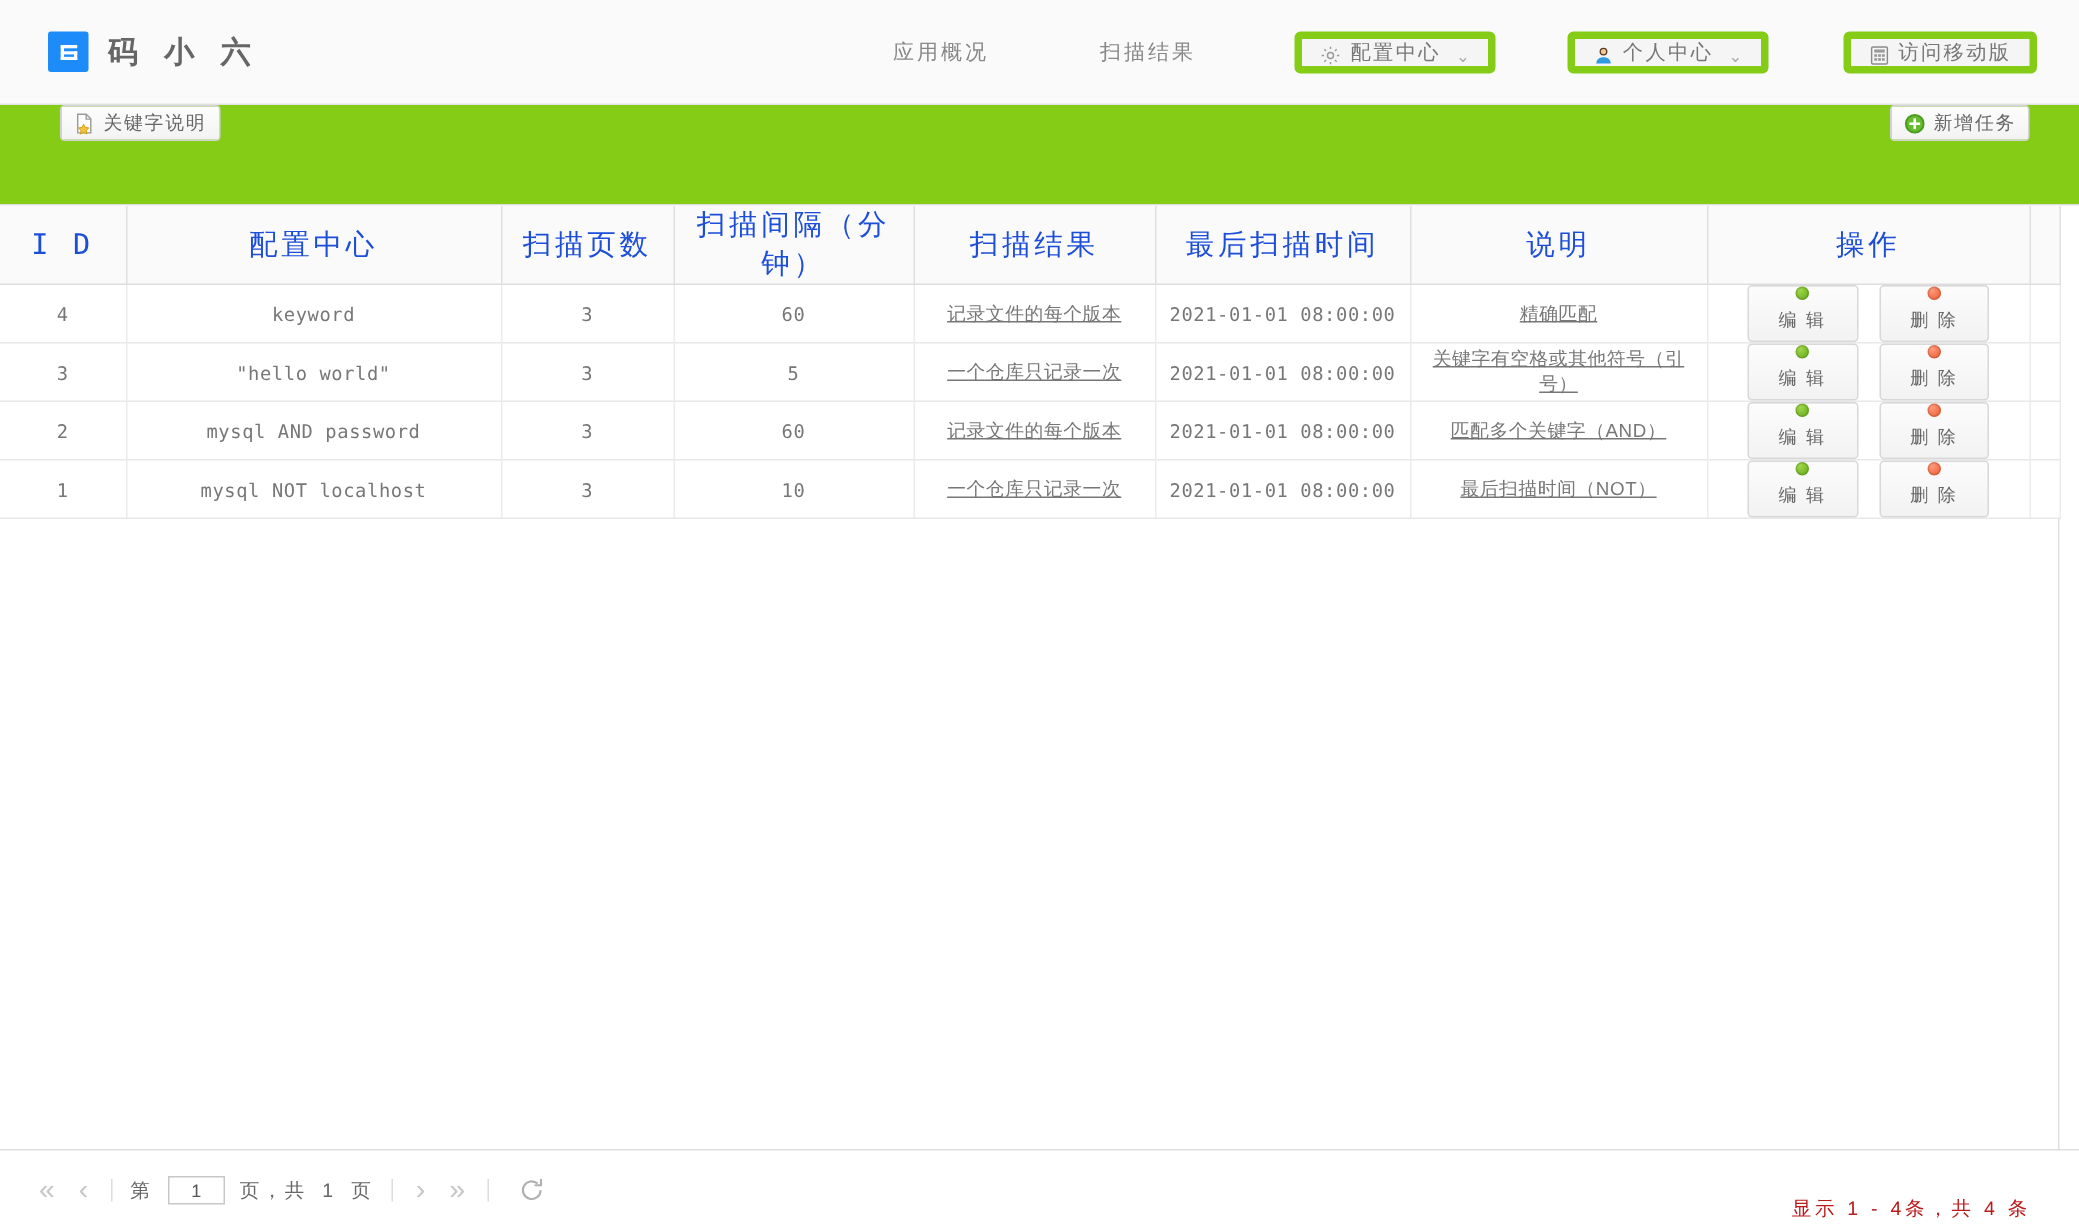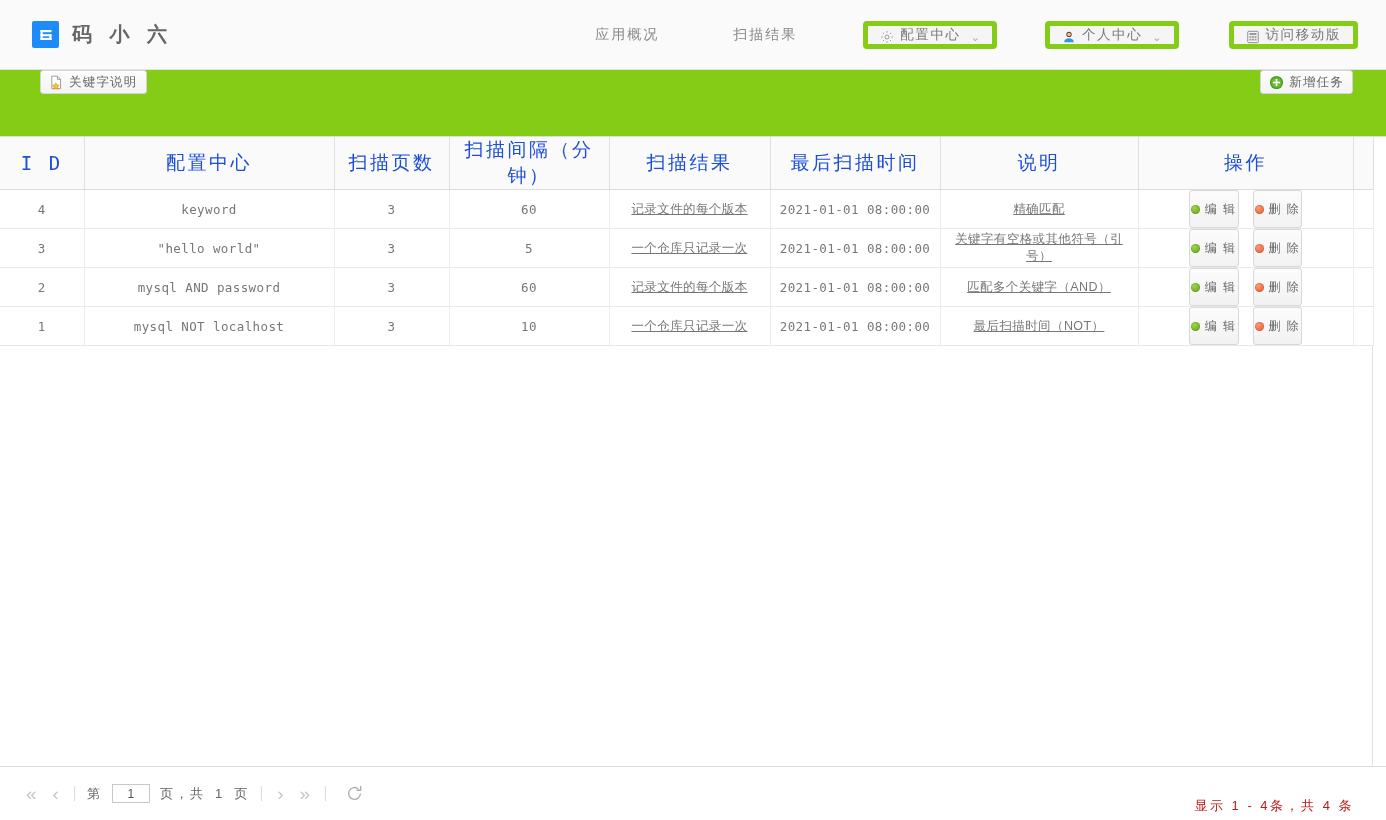--- a/index.html
+++ b/index.html
@@ -196,30 +196,31 @@
     display: flex;
     align-items: center;
     justify-content: center;
     gap: 14px;
   }
   .btn-op {
     display: inline-flex;
     align-items: center;
     gap: 5px;
     height: 38px;
-    padding: 0 1px;
+    padding: 0 20px;
     background: linear-gradient(#fcfcfc, #f2f2f2);
     border: 1px solid #d8d8d8;
     border-radius: 3px;
     font-size: 12px;
     color: #666;
     letter-spacing: 1.5px;
     cursor: pointer;
     white-space: nowrap;
     box-sizing: border-box;
+    flex-direction: column;
   }
   .dot {
     width: 9px; height: 9px;
     border-radius: 50%;
     display: inline-block;
     flex: 0 0 auto;
   }
   .dot-green {
     background: radial-gradient(circle at 35% 30%, #9ed84a, #5fa314);
     box-shadow: inset 0 0 0 1px rgba(0,0,0,.12);

